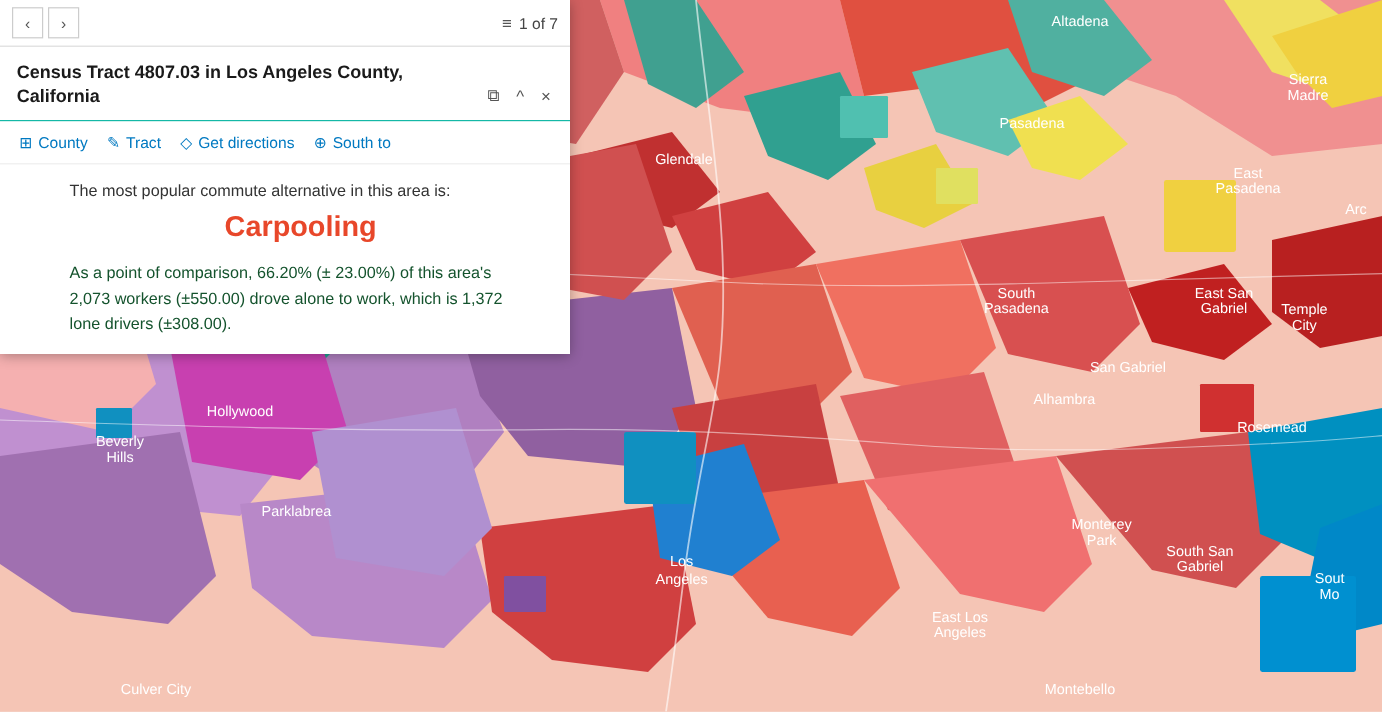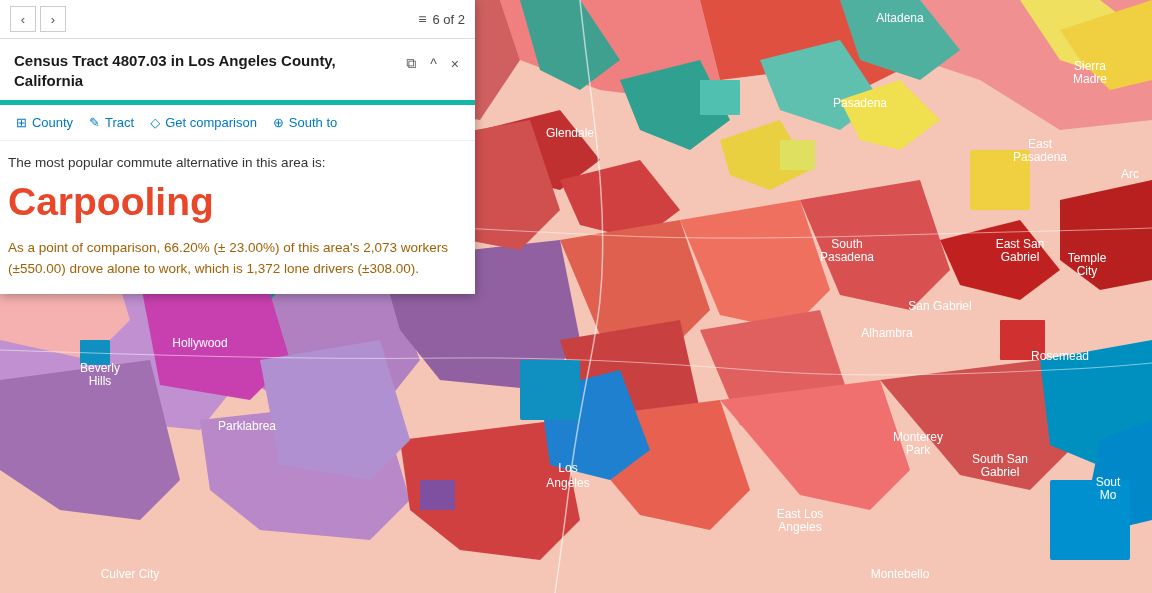--- a/index.html
+++ b/index.html
@@ -63,24 +63,24 @@
     }
 
     .list-icon {
       font-size: 14px;
       color: #555;
     }
 
     
     #popup-title-area {
       display: flex;
-      align-items: flex-start;
+      align-items: flex-end;
       justify-content: space-between;
       padding: 12px 14px 10px 14px;
-      border-bottom: 5px solid #14b8a6;
+      border-bottom: 1px solid #14b8a6;
     }
 
     #popup-title {
       font-size: 15px;
       font-weight: bold;
       color: #1a1a1a;
       line-height: 1.3;
       flex: 1;
     }
 
@@ -120,41 +120,42 @@
       background: none;
       border: none;
     }
 
     .toolbar-icon {
       font-size: 13px;
     }
 
     
     #popup-content {
-      padding: 14px 8px;
+      padding: 14px 32px;
+      margin-left: 26px;
     }
 
     #intro-text {
       font-size: 13.5px;
       color: #333;
       margin-bottom: 8px;
     }
 
     #highlight-word {
-      font-size: 39px;
+      font-size: 24px;
       font-weight: bold;
       color: #e8472a;
-      text-align: left;
+      text-align: center;
       margin: 10px 0 14px 0;
       display: block;
     }
 
     #detail-text {
       font-size: 13.5px;
-      color: #a16207;
+      color: #14532d;
       line-height: 1.55;
     }
 
     
     .map-label {
       font-size: 12px;
       fill: #fff;
       font-family: Arial, sans-serif;
       font-weight: 500;
     }
@@ -275,21 +276,21 @@
 
 <div id="popup-panel">
 
   <div id="popup-topbar">
     <div class="nav-buttons">
       <button class="nav-btn">‹</button>
       <button class="nav-btn">›</button>
     </div>
     <div class="counter-area">
       <span class="list-icon">≡</span>
-      <span>6 of 2</span>
+      <span>1 of 7</span>
     </div>
   </div>
 
   <div id="popup-title-area">
     <div id="popup-title">Census Tract 4807.03 in Los Angeles County, California</div>
     <div class="title-actions">
       <button class="title-action-btn">⧉</button>
       <button class="title-action-btn">^</button>
       <button class="title-action-btn">×</button>
     </div>
@@ -299,21 +300,21 @@
     <button class="toolbar-item">
       <span class="toolbar-icon">⊞</span>
       <span>County</span>
     </button>
     <button class="toolbar-item">
       <span class="toolbar-icon">✎</span>
       <span>Tract</span>
     </button>
     <button class="toolbar-item">
       <span class="toolbar-icon">◇</span>
-      <span>Get comparison</span>
+      <span>Get directions</span>
     </button>
     <button class="toolbar-item">
       <span class="toolbar-icon">⊕</span>
       <span>South to</span>
     </button>
   </div>
 
   <div id="popup-content">
     <p id="intro-text">The most popular commute alternative in this area is:</p>
     <span id="highlight-word">Carpooling</span>

